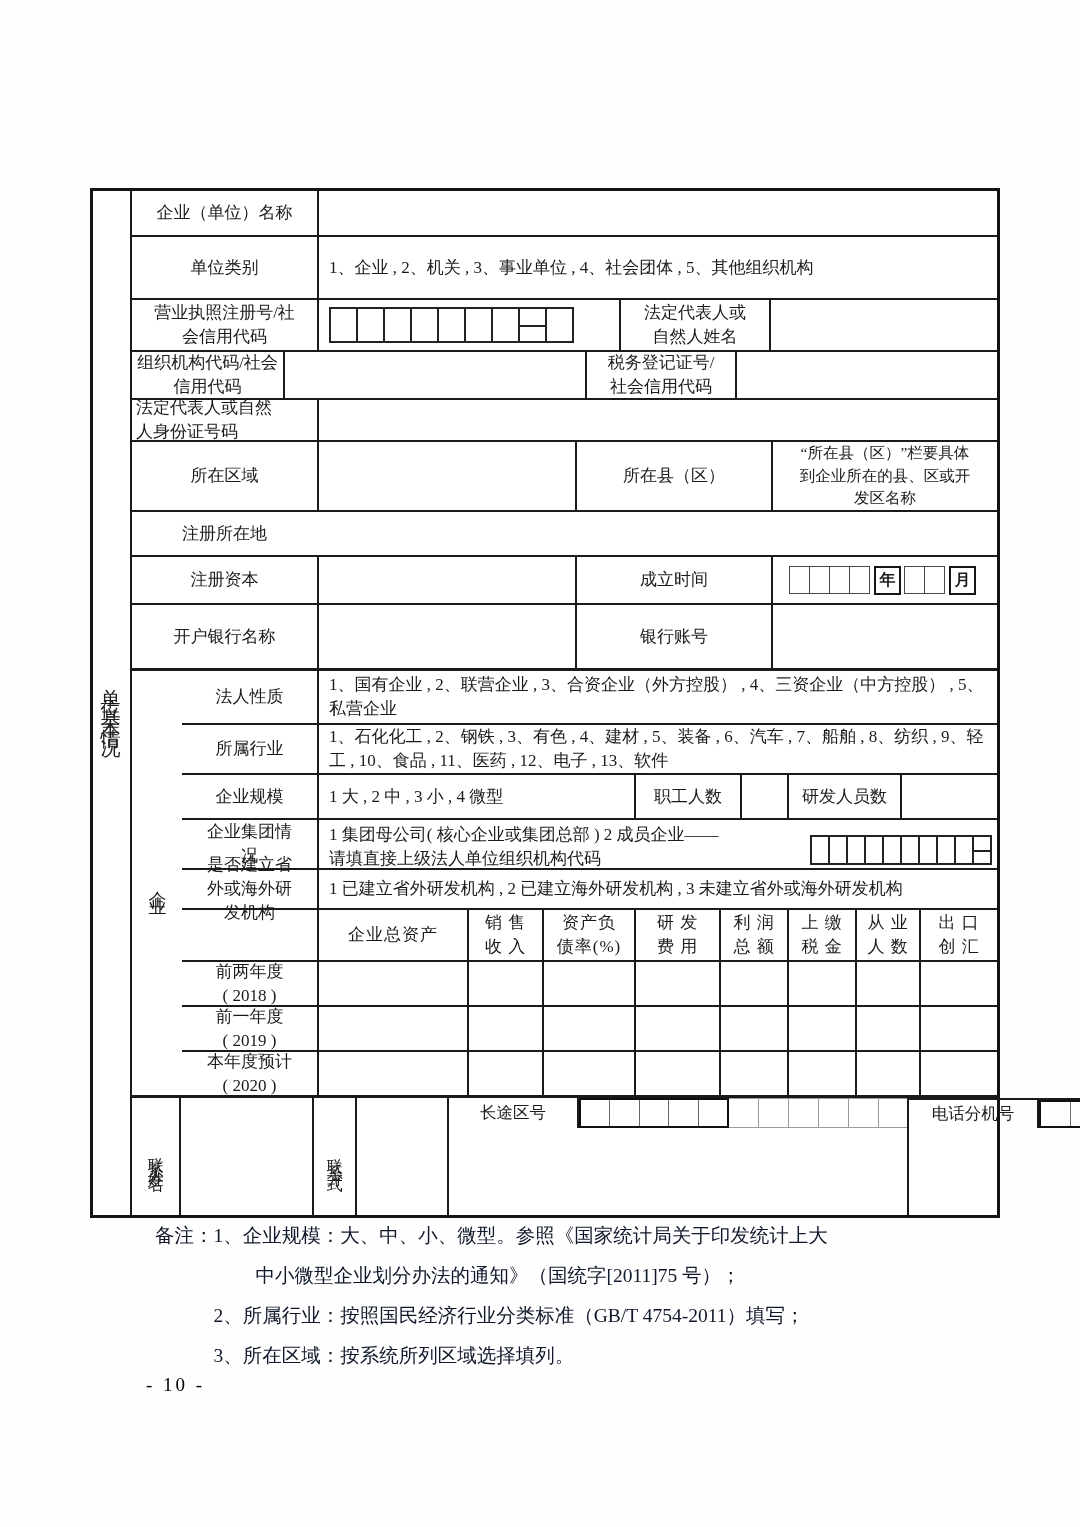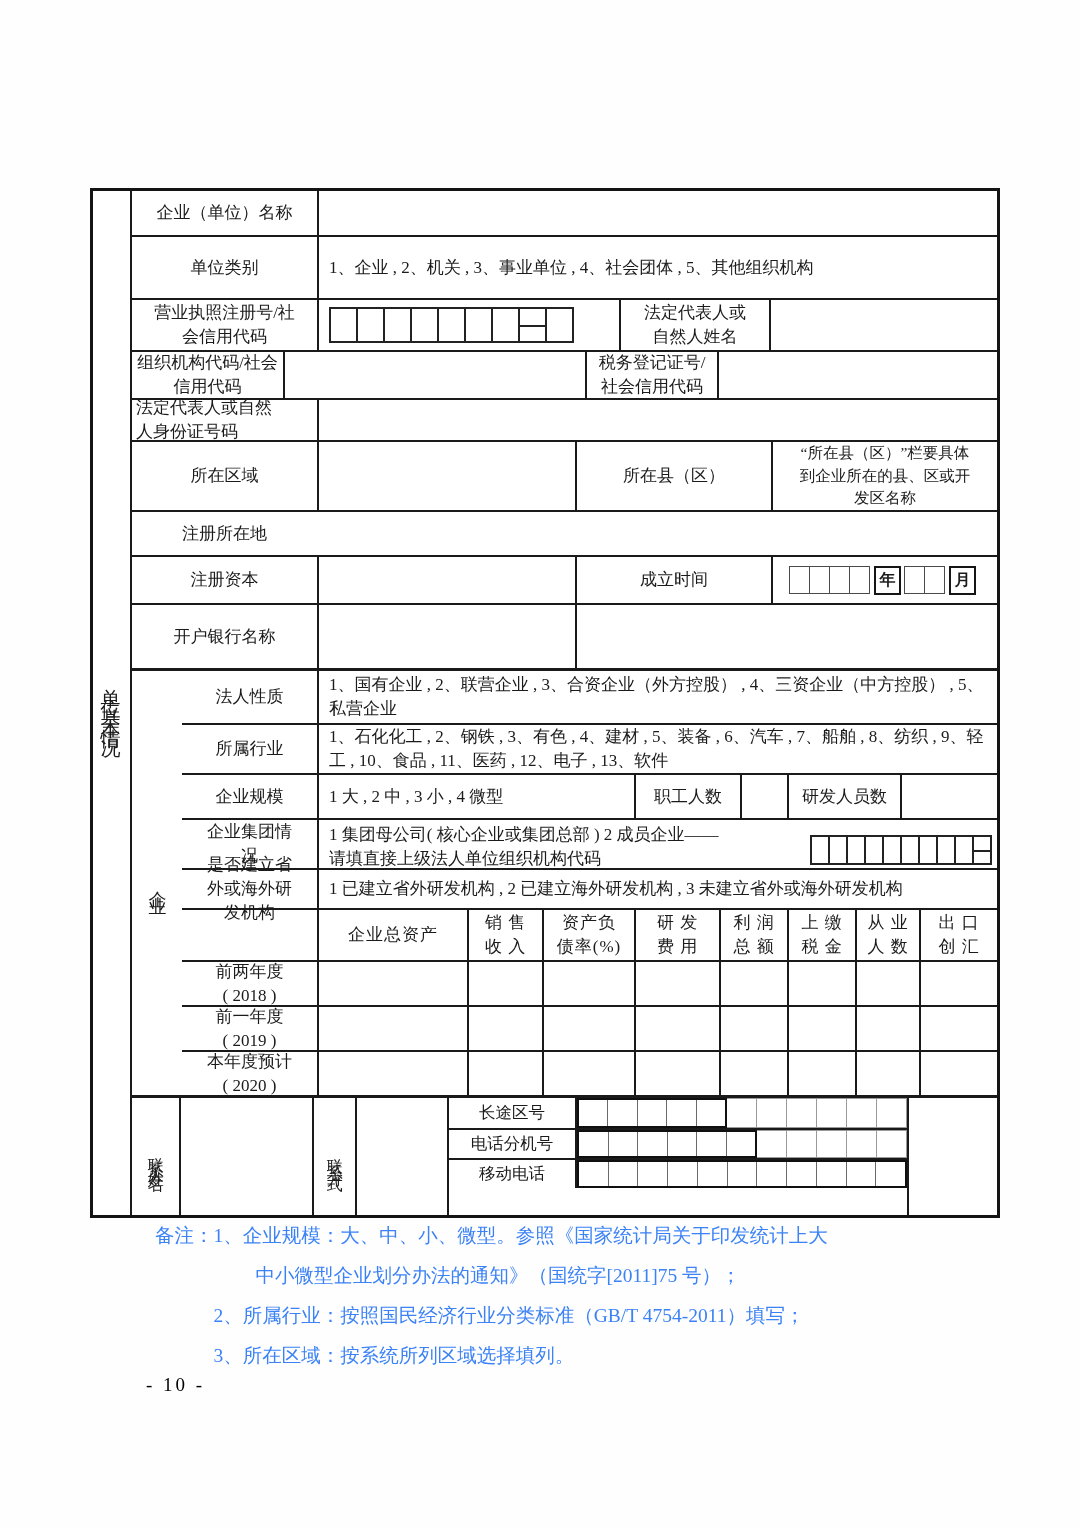--- a/index.html
+++ b/index.html
@@ -58,38 +58,38 @@
   .unit-box {
     width: 27px; height: 29px; border: 2px solid #151515; margin: 0 4px;
     display: flex; align-items: center; justify-content: center;
     font-size: 16px; font-weight: bold;
   }
   
   .fin-cells { display: contents; }
   .fin-head { letter-spacing: 1px; }
   
   .phone-subtable {
-    width: 460px; display: flex; flex-direction: column;
+    width: 460px; display: flex; flex-direction: row;
     border-left: 2px solid #1a1a1a;
   }
   .phone-row { height: 30px; display: flex; align-items: stretch; }
   .phone-row + .phone-row { border-top: 2px solid #1a1a1a; }
   .phone-label {
     width: 130px; font-size: 16.5px; border-right: 2px solid #1a1a1a;
     border-left: none;
   }
   .phone-grid { flex: 1; display: flex; align-items: stretch; }
   .bold-box { display: flex; border: 2px solid #101010; }
   .bold-box .digit-cell { flex: 1; border-right: 1px solid #6a6a6a; }
   .bold-box .digit-cell:last-child { border-right: none; }
   .digit-cell.light { width: 30px; border: 1px solid #9a9a9a; border-left: none; }
   
   .notes {
     position: absolute; left: 155px; top: 1216px; width: 810px;
-    font-size: 19.5px; line-height: 2.05; color: #3b82f6;
+    font-size: 19.5px; line-height: 2.05; color: #0f172a;
     display: flex;
   }
   .notes-prefix { flex: none; }
   .notes-items { width: 618px; }
   .note-item { padding-left: 2.15em; text-indent: -2.15em; }
   
   .pagenum {
     position: absolute; left: 146px; top: 1374px;
     font-size: 19px; letter-spacing: 3px; color: #000000;
   }
@@ -134,21 +134,21 @@
         </div>
         <div class="cell pre" style="width:150px">法定代表人或
 自然人姓名</div>
         <div class="cell grow"></div>
       </div>
 
       <div class="row" style="height:48px">
         <div class="cell pre" style="width:151px">组织机构代码/社会
 信用代码</div>
         <div class="cell" style="width:302px"></div>
-        <div class="cell pre" style="width:132px">税务登记证号/
+        <div class="cell pre" style="width:150px">税务登记证号/
 社会信用代码</div>
         <div class="cell grow"></div>
       </div>
 
       <div class="row" style="height:42px">
         <div class="cell pre tl" style="width:185px">法定代表人或自然
 人身份证号码</div>
         <div class="cell grow"></div>
       </div>
 
@@ -179,20 +179,21 @@
               <div class="est-cell"></div>
               <div class="est-cell"></div>
               <div class="unit-box">月</div>
             </div>
         </div>
       </div>
 
       <div class="row" style="height:65px">
         <div class="cell" style="width:185px">开户银行名称</div>
         <div class="cell" style="width:258px"></div>
+        <div class="cell" style="width:196px">银行账号</div>
         <div class="cell grow"></div>
       </div>
 
       <div class="row" style="border-top-width:3px">
         <div class="cell" style="width:50px">
           <span class="vtext" style="font-size:18px;letter-spacing:7px">企业</span>
         </div>
         <div class="subrows">
 
           <div class="row" style="height:52px">

